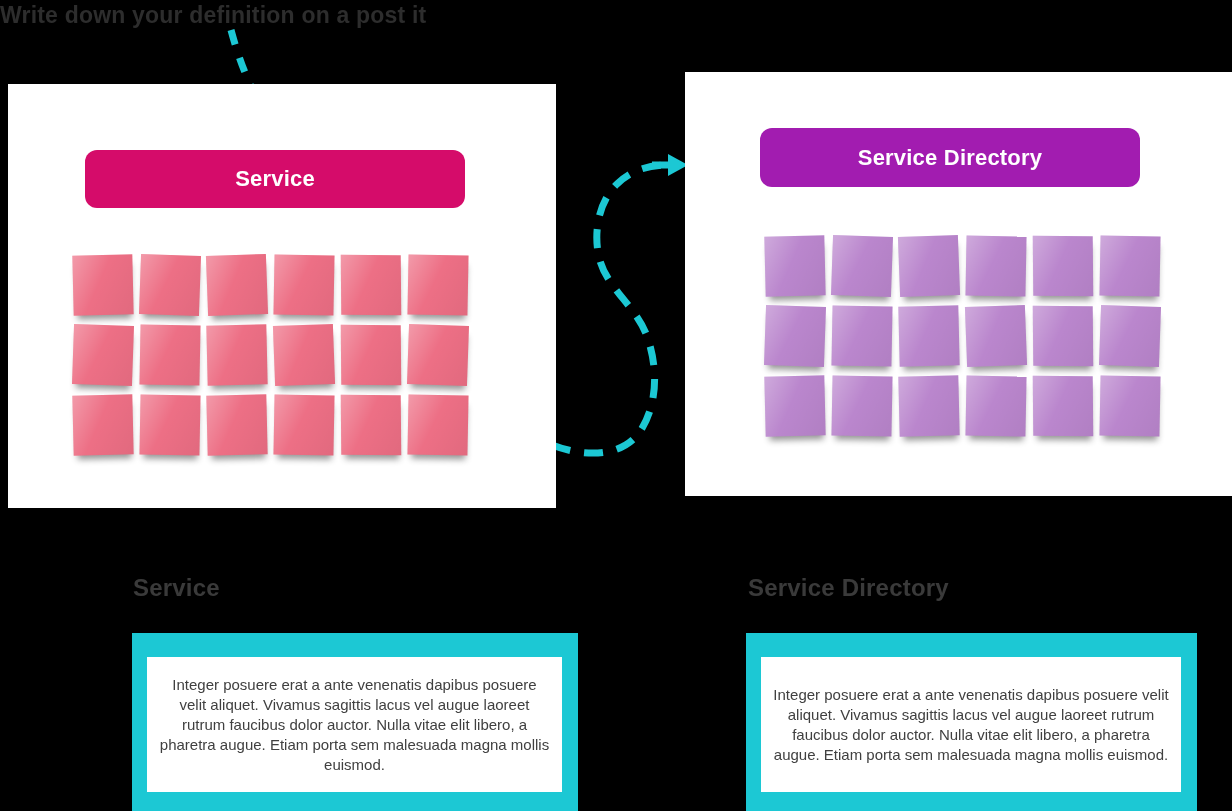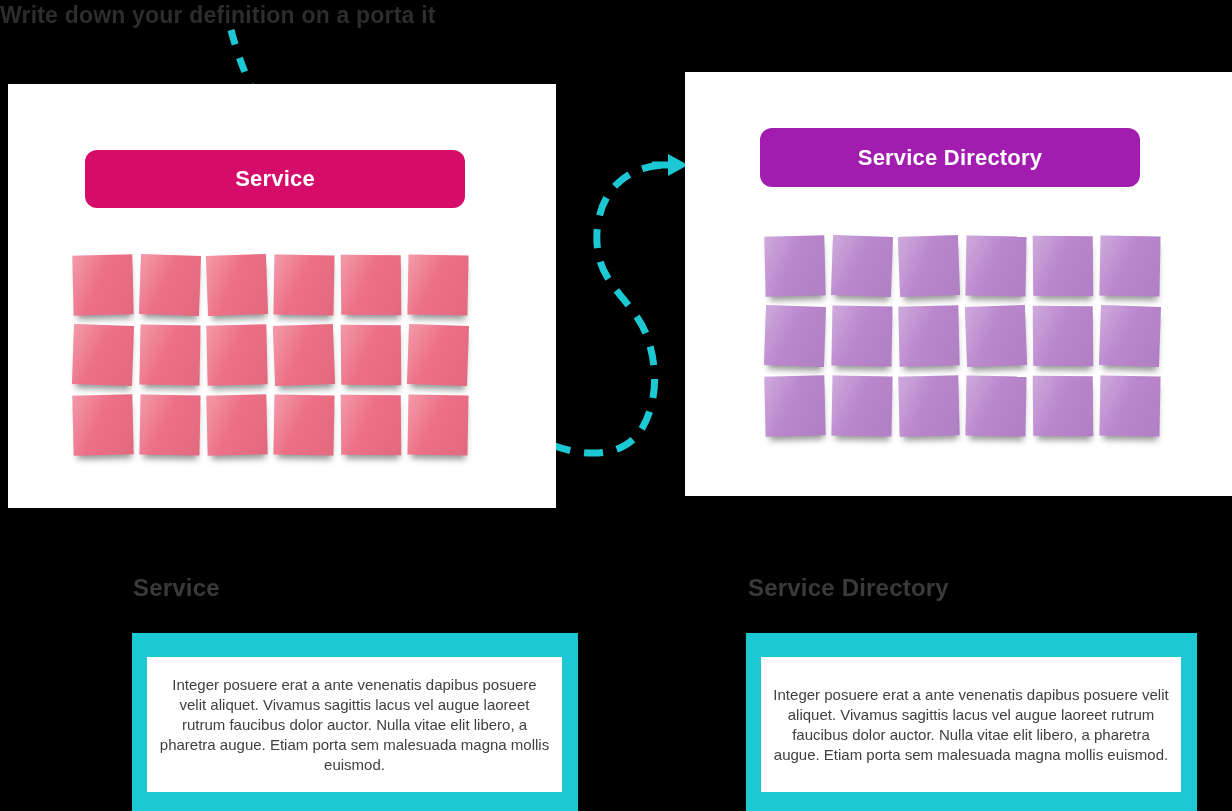--- a/index.html
+++ b/index.html
@@ -68,21 +68,21 @@
   .white-box p{
     margin:0;padding:0 11px;text-align:center;
     font-size:15px;line-height:20px;color:var(--body-text,#404040);
   }
 </style>
 </head>
 <body>
 
 <div class="canvas">
 
-  <h1 class="board-title">Write down your definition on a porta it</h1>
+  <h1 class="board-title">Write down your definition on a post it</h1>
 
   <svg class="arrows" viewBox="0 0 1232 811">
     <g>
       <path class="dash dash-a" d="M 231 30 C 239 60 250 88 264 111"></path>
       <path class="solid" d="M 264 111 C 269 119 272 126 274 132"></path>
       <polygon class="head" points="278,152 285,130 263,134"></polygon>
     </g>
     <g>
       <path class="dash dash-b" d="M 552 445 C 586 458 624 457 641 430 C 656 406 659 373 648 339 C 638 308 608 289 600 261 C 593 237 597 203 617 184 C 630 171 646 166 664 165"></path>
       <path class="solid" d="M 652 165 L 670 165"></path>

